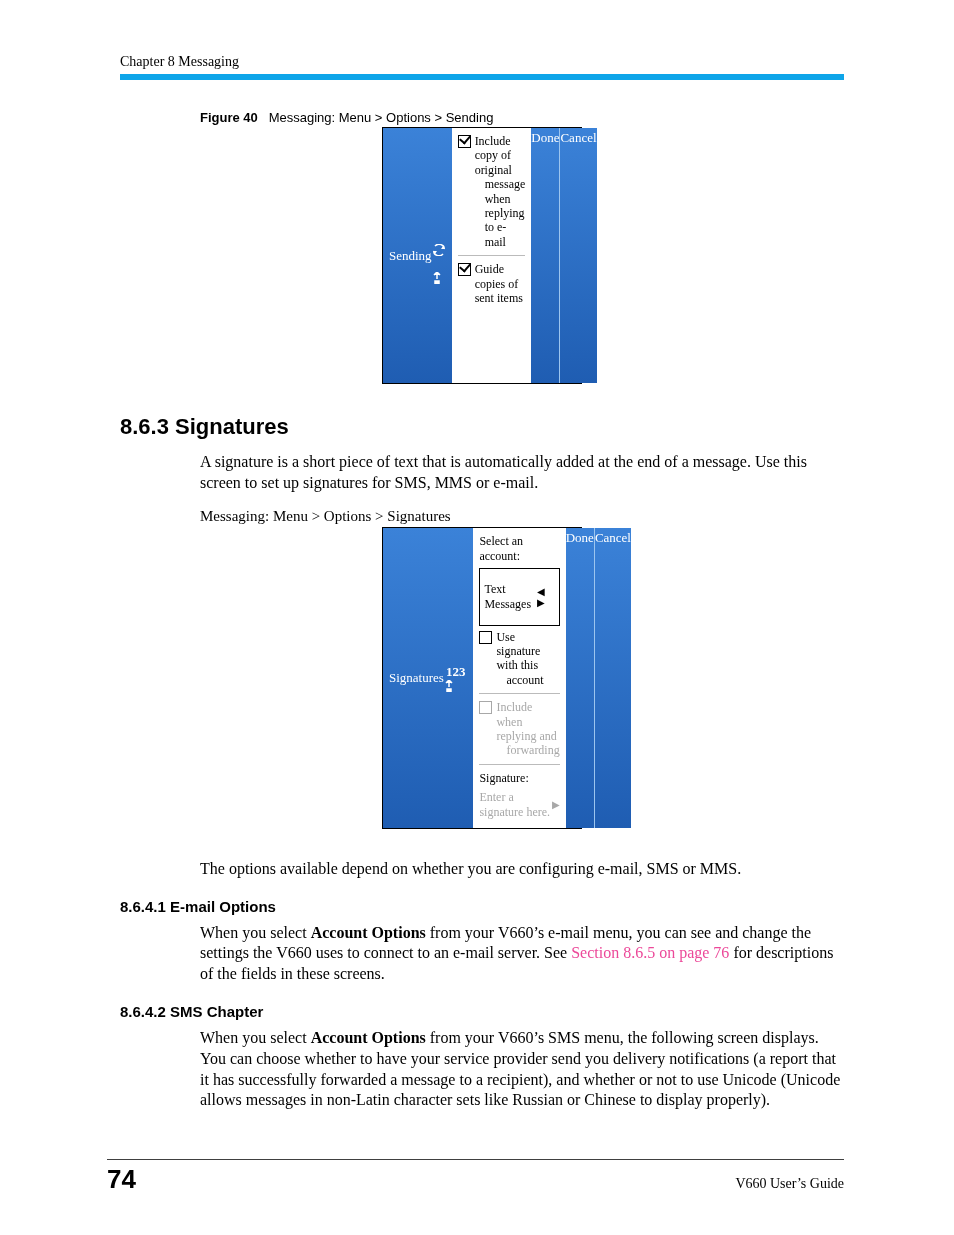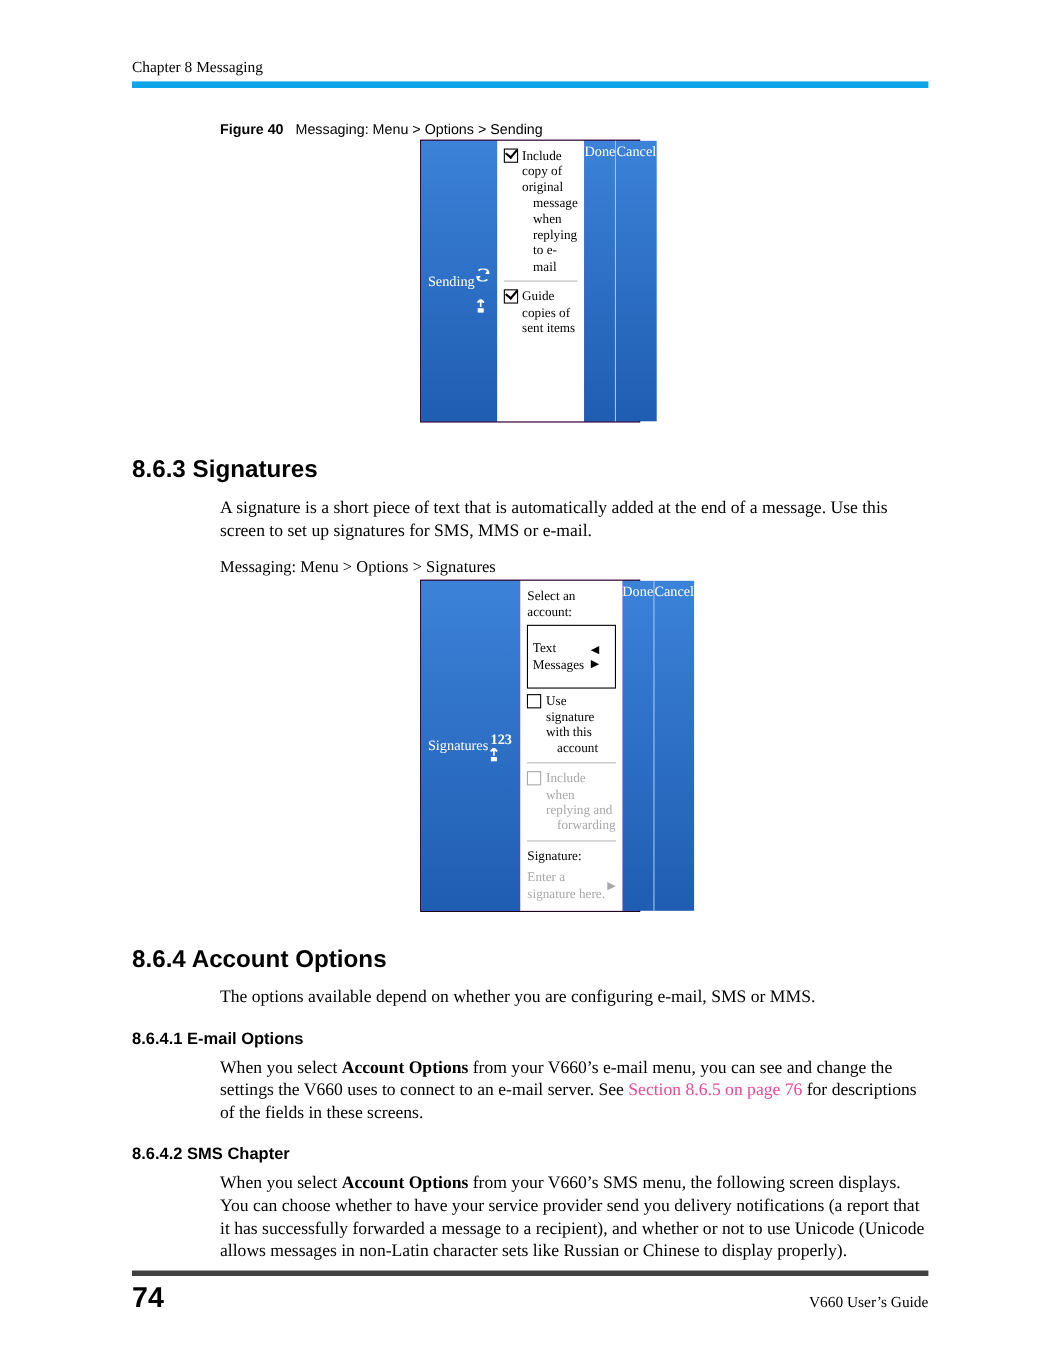--- a/index.html
+++ b/index.html
@@ -142,23 +142,23 @@
     justify-content: space-between;
     align-items: center;
     color: #a8a8a8;
     margin-top: 2px;
     padding: 2px 0;
   }
   .status-123 { font-weight: bold; }
   .page-footer {
     position: absolute;
     bottom: 40px;
-    left: 120px;
+    left: 107px;
     right: 110px;
-    border-top: 5px solid #404040;
+    border-top: 1px solid #404040;
     display: flex;
     justify-content: space-between;
     align-items: baseline;
     padding-top: 4px;
   }
   .page-num {
     font-family: Arial, Helvetica, sans-serif;
     font-size: 26px;
     font-weight: bold;
   }
@@ -262,21 +262,20 @@
           <span style="font-size:10px;">▶</span>
         </div>
       </div>
       <div class="phone-footer">
         <div>Done</div>
         <div>Cancel</div>
       </div>
     </div>
   </div>
 
-  <div class="h2">8.6.4  Account Options</div>
   <div class="body-text">The options available depend on whether you are configuring e-mail, SMS or MMS.</div>
 
   <div class="h3">8.6.4.1  E-mail Options</div>
   <div class="body-text">
     <span>When you select </span><b>Account Options</b><span> from your V660’s e-mail menu, you can see and change the settings the V660 uses to connect to an e-mail server. See </span><span class="link">Section 8.6.5 on page 76</span><span> for descriptions of the fields in these screens.</span>
   </div>
 
   <div class="h3">8.6.4.2  SMS Chapter</div>
   <div class="body-text">
     <span>When you select </span><b>Account Options</b><span> from your V660’s SMS menu, the following screen displays. You can choose whether to have your service provider send you delivery notifications (a report that it has successfully forwarded a message to a recipient), and whether or not to use Unicode (Unicode allows messages in non-Latin character sets like Russian or Chinese to display properly).</span>

